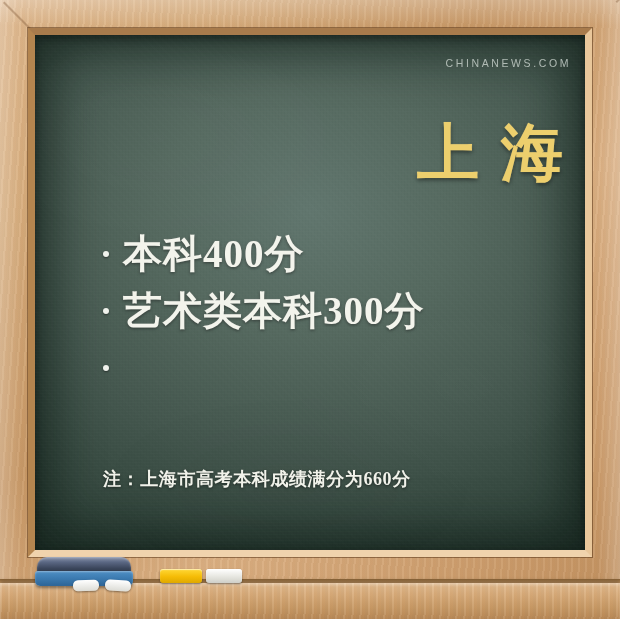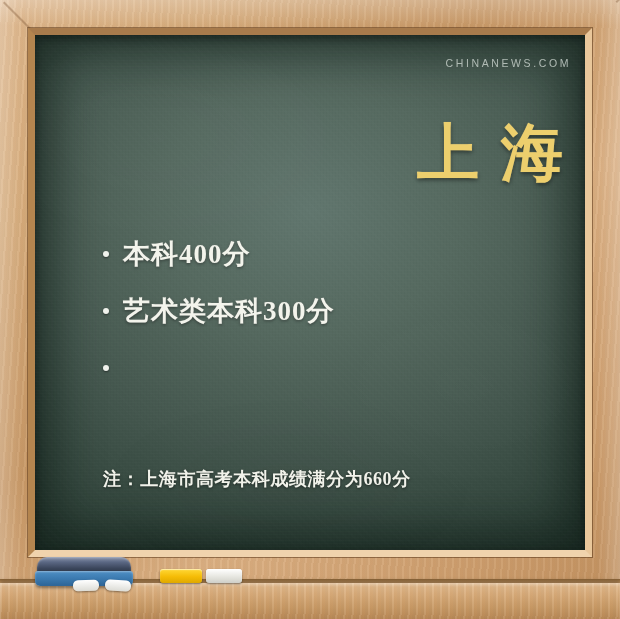--- a/index.html
+++ b/index.html
@@ -107,21 +107,21 @@
 
   
   .list{ position:absolute; left:68px; top:190px; right:40px; }
   .row{ display:flex; align-items:center; height:57px; }
   .dot{
     width:6px; height:6px; border-radius:50%;
     background:#f0f2ec; margin-right:14px; flex:0 0 auto;
     box-shadow:0 1px 2px rgba(0,0,0,.45);
   }
   .row-text{
-    color:#f3f4ec; font-size:27px; font-weight:700; letter-spacing:1px;
+    color:#f3f4ec; font-size:39px; font-weight:700; letter-spacing:1px;
     white-space:nowrap;
     font-family:"Liberation Serif","DejaVu Serif",serif;
     text-shadow:0 1px 3px rgba(0,0,0,.5), 0 0 2px rgba(255,255,255,.25);
   }
   .note{
     position:absolute; left:68px; top:432px;
     color:#f1f2ea; font-size:18px; font-weight:700; letter-spacing:.6px;
     white-space:nowrap;
     font-family:"Liberation Serif","DejaVu Serif",serif;
     text-shadow:0 1px 3px rgba(0,0,0,.5);

